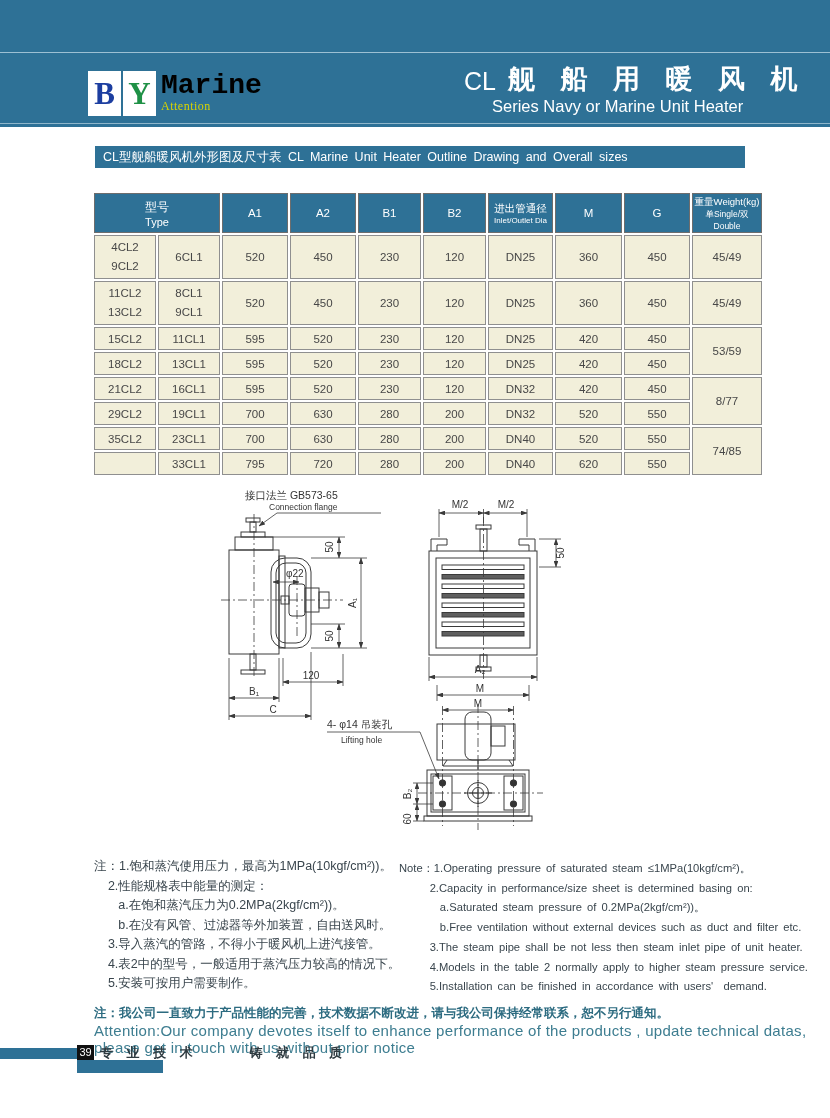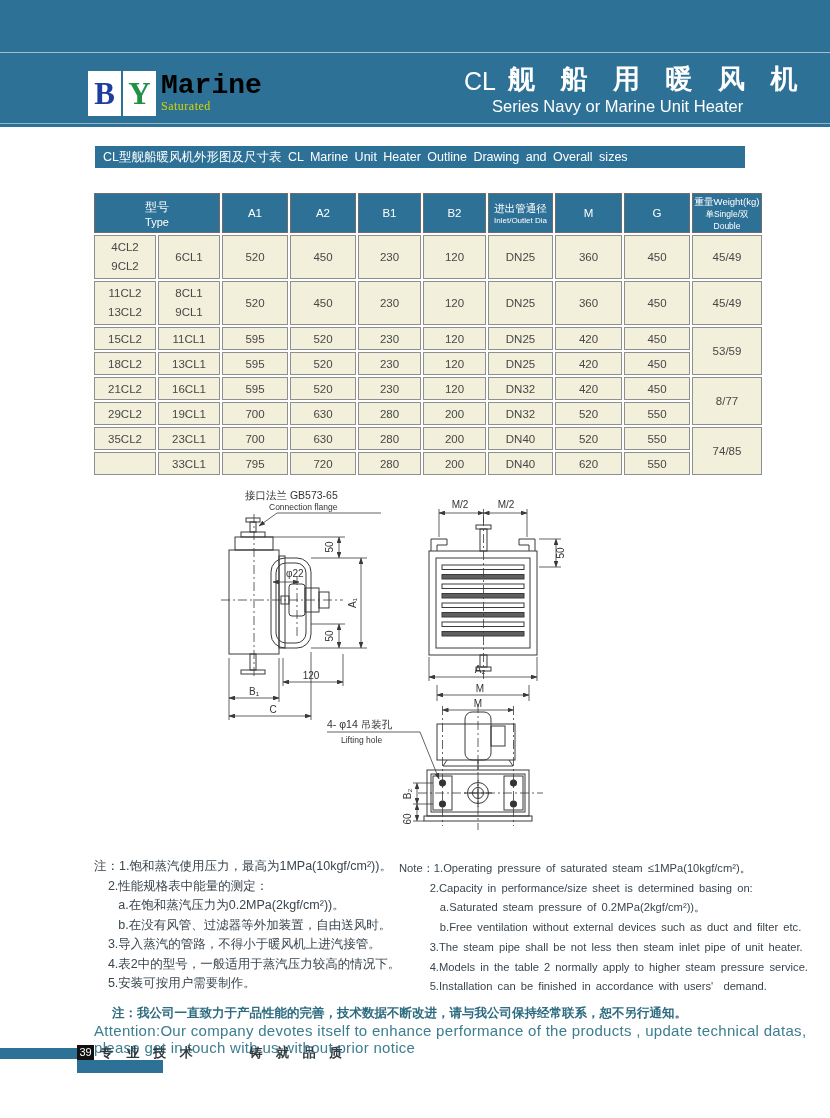--- a/index.html
+++ b/index.html
@@ -43,21 +43,21 @@
   
   .dwg{position:absolute;}
   .dwg text{fill:#333333;stroke:none;font-family:"Liberation Sans",sans-serif;font-size:10px;}
   .dwg .lbl{font-size:10.5px;}
   .dwg .sm{font-size:8.5px;}
   .dwg .cl{stroke-dasharray:9 3 2 3;stroke-width:0.8;}
   .dwg .dim{stroke-width:0.8;}
   
   .notes-cn{position:absolute;left:94px;top:857px;font-size:12.5px;line-height:19.5px;color:#39454d;white-space:pre;}
   .notes-en{position:absolute;left:399px;top:859px;font-size:11.2px;line-height:19.7px;color:#39454d;white-space:pre;word-spacing:2px;}
-  .attn-cn{position:absolute;left:112px;top:1005px;font-size:12.5px;color:#2c6b80;font-weight:bold;}
+  .attn-cn{position:absolute;left:94px;top:1005px;font-size:12.5px;color:#2c6b80;font-weight:bold;}
   .attn-en{position:absolute;left:94px;top:1022px;font-size:15px;color:#3d7d90;letter-spacing:0.3px;}
   
   .foot-bar1{position:absolute;left:0;top:1048px;width:77px;height:11px;background:#2e7196;}
   .foot-page{position:absolute;left:77px;top:1045px;width:17px;height:15px;background:#111111;color:#ffffff;
              font-size:11px;text-align:center;line-height:15px;}
   .foot-slogan{position:absolute;left:100px;top:1044px;font-size:13px;color:#2e3a40;font-weight:bold;
                letter-spacing:5px;white-space:pre;}
   .foot-bar2{position:absolute;left:77px;top:1060px;width:86px;height:13px;background:#2e7196;}
 </style>
 </head>
@@ -66,21 +66,21 @@
 <div class="page">
 
   <div class="hdr">
     <div class="hdr-line"></div>
     <div class="hdr-line2"></div>
     <div class="logo">
       <div class="logo-box logo-b">B</div>
       <div class="logo-box logo-y">Y</div>
       <div class="logo-text">
         <div class="logo-marine">Marine</div>
-        <div class="logo-equip">Saturated</div>
+        <div class="logo-equip">Attention</div>
       </div>
     </div>
     <div class="hdr-title">
       <div class="hdr-title-row">
         <span class="hdr-cl">CL</span>
         <span class="hdr-cn">舰 船 用 暖 风 机</span>
       </div>
       <div class="hdr-en">Series Navy or Marine Unit Heater</div>
     </div>
   </div>

